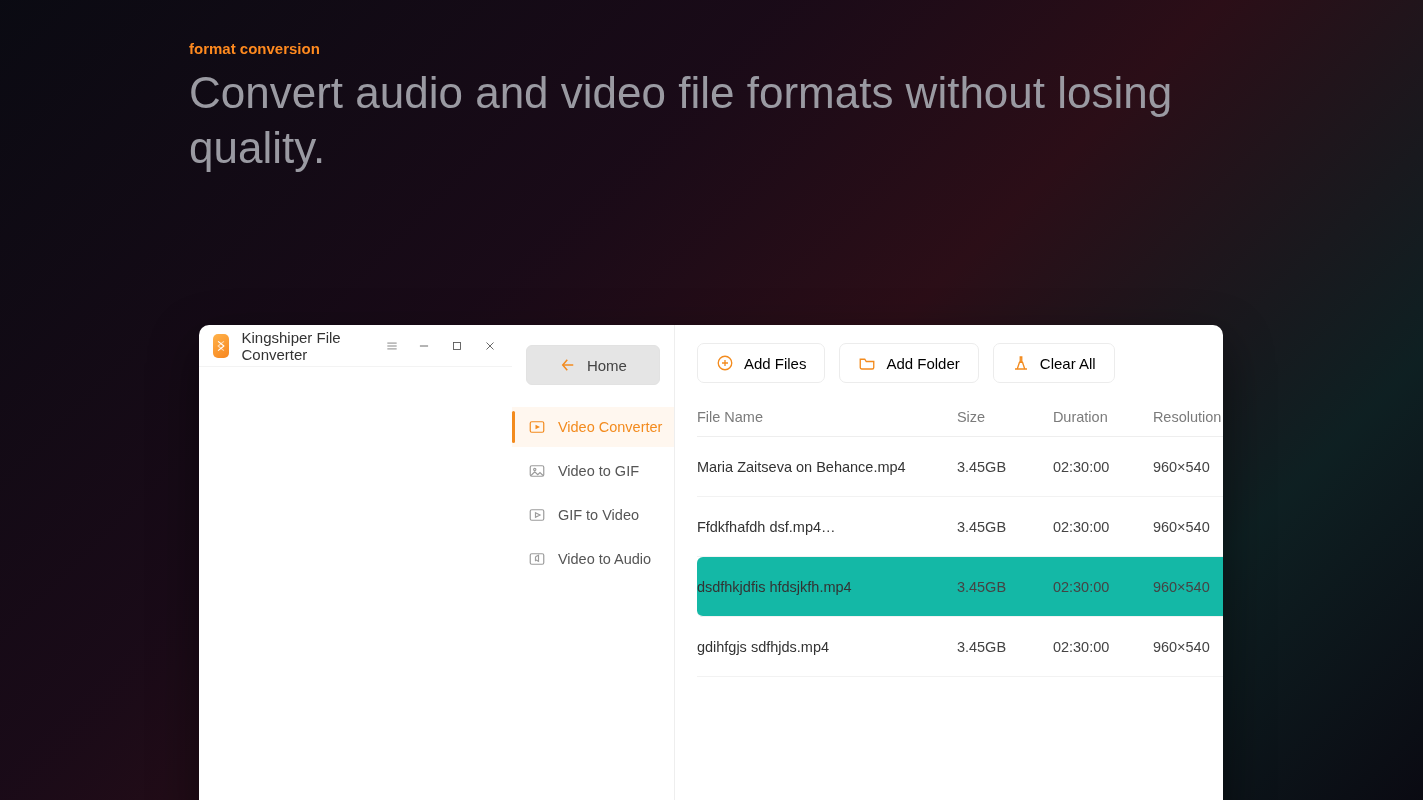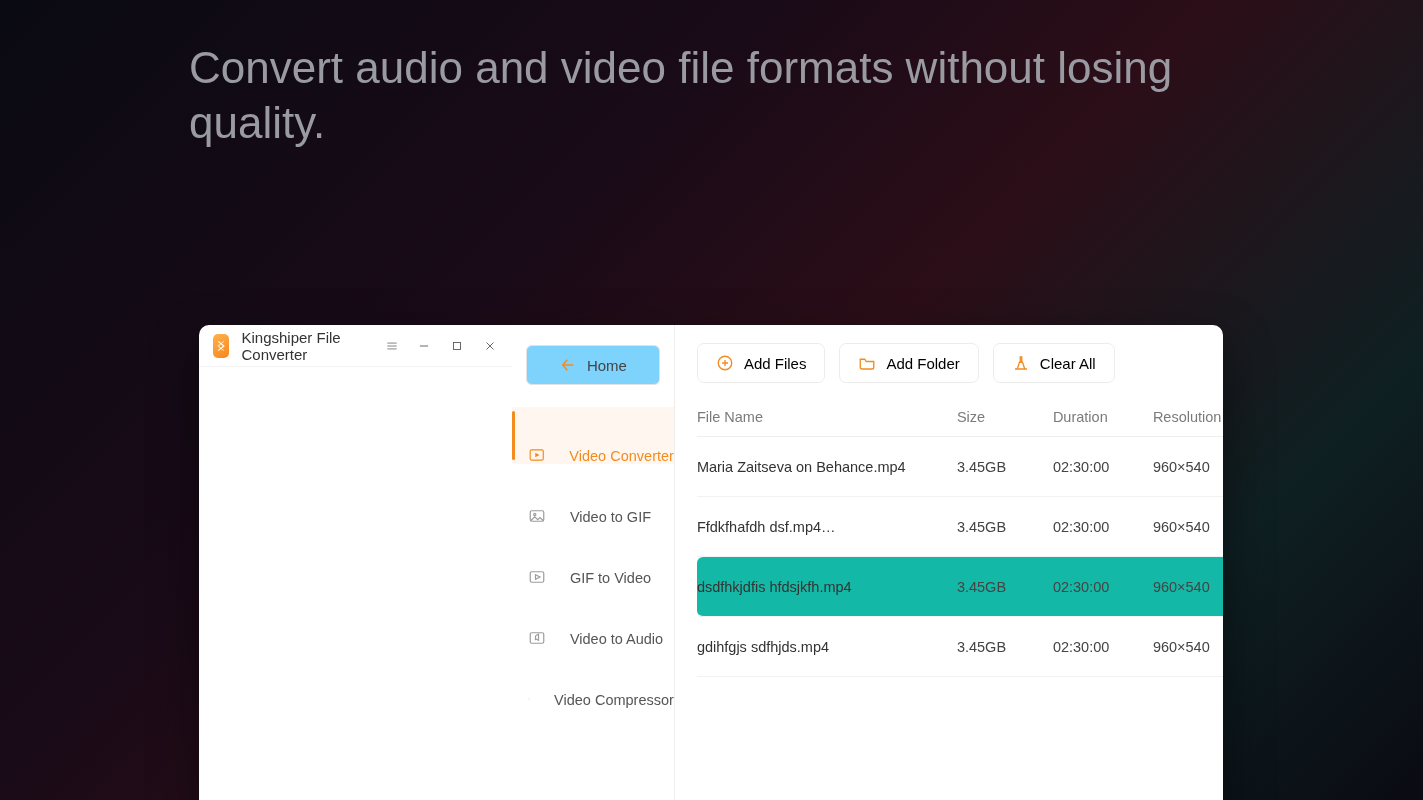--- a/index.html
+++ b/index.html
@@ -100,27 +100,27 @@
   }
   .home-btn {
     margin: 0 14px 18px 14px;
     height: 40px;
     border:1px solid #e2e2e2;
     border-radius:6px;
     display:flex;align-items:center;justify-content:center;
     gap:10px;
     font-size:15px;color:#444;
     cursor:pointer;
-    background:#7dd3fc;
+    background:#e5e5e5;
   }
   .home-btn svg{width:18px;height:18px;stroke:#f38b1e;fill:none;stroke-width:2;}
   .side-item {
-    height:57px;
-    display:flex;align-items:flex-end;
-    gap:24px;
+    height:40px;
+    display:flex;align-items:center;
+    gap:12px;
     padding-left:16px;
     font-size:14.5px;color:#555;
     cursor:pointer;
     position:relative;
     white-space:nowrap;
   }
   .side-item svg{width:18px;height:18px;stroke:#9c9c9c;fill:none;stroke-width:1.6;}
   .side-item.active{
     color:#f38b1e;
     background:#fff7ef;
@@ -174,20 +174,21 @@
   .check svg{width:16px;height:16px;stroke:#22b24c;stroke-width:2.4;fill:none;}
   .action-cell{display:flex;gap:18px;justify-content:flex-start;padding-left:4px;}
   .act-btn{width:24px;height:24px;display:flex;align-items:center;justify-content:center;cursor:pointer;}
   .act-btn svg{width:20px;height:20px;stroke:#f38b1e;fill:none;stroke-width:1.7;}
   .act-btn.delete svg{stroke:#f38b1e;}
 </style>
 </head>
 <body>
 
 <div class="hero">
+  <div class="eyebrow">format conversion</div>
   <div class="subtitle">Convert audio and video file formats without losing quality.</div>
 </div>
 
 <div class="app-window">
 
   <div class="titlebar">
     <div class="app-logo">
       <svg viewBox="0 0 24 24">
           <path d="M7 4l10 8-10 8" stroke="#fff" stroke-width="2" fill="none" stroke-linejoin="round"></path>
           <path d="M17 4L7 12l10 8" stroke="#fff" stroke-width="2" fill="none" stroke-linejoin="round" opacity="0.6"></path>
@@ -253,29 +254,20 @@
           </svg>
         <span>GIF to Video</span>
       </div>
       <div class="side-item">
         <svg viewBox="0 0 24 24">
             <rect x="3" y="5" width="18" height="14" rx="2"></rect>
             <path d="M10 9v6"></path>
             <path d="M10 9l4-2v8l-4-2"></path>
           </svg>
         <span>Video to Audio</span>
-      </div>
-      <div class="side-item">
-        <svg viewBox="0 0 24 24">
-            <path d="M8 3v4H4"></path>
-            <path d="M16 3v4h4"></path>
-            <path d="M8 21v-4H4"></path>
-            <path d="M16 21v-4h4"></path>
-          </svg>
-        <span>Video Compressor</span>
       </div>
     </div>
 
     <div class="main">
       <div class="toolbar">
         <div class="tool-btn">
           <svg viewBox="0 0 24 24">
               <circle cx="12" cy="12" r="9"></circle>
               <line x1="12" y1="8" x2="12" y2="16"></line>
               <line x1="8" y1="12" x2="16" y2="12"></line>

